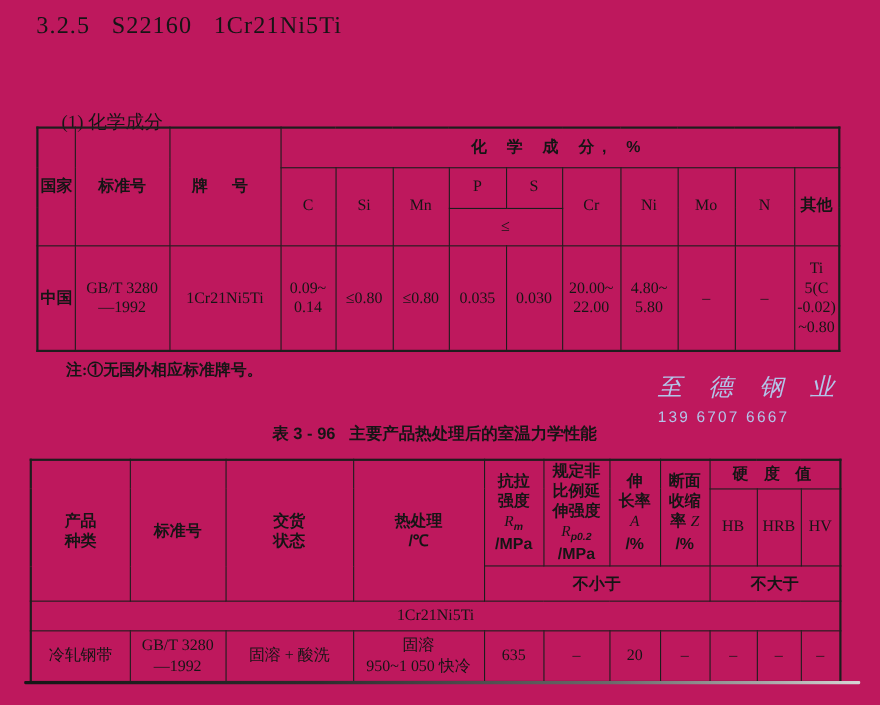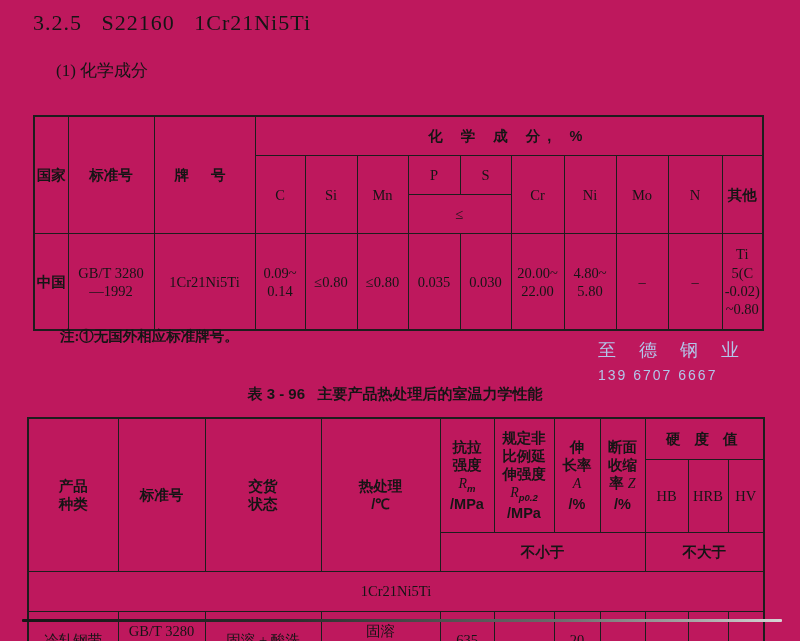--- a/index.html
+++ b/index.html
@@ -18,20 +18,21 @@
     left: 33px; top: 10px;
     font-size: 22px;
     letter-spacing: 1px;
     white-space: pre;
   }
   .section-heading {
     position: absolute;
     left: 56px;
     font-size: 17px;
     white-space: pre;
+    margin-top: 40px;
   }
   .sec1 { top: 59px; }
   .sec2 { top: 356px; }
   .table-caption {
     position: absolute;
     text-align: center;
     font-family: "Liberation Sans", sans-serif;
     font-weight: bold;
     font-size: 15px;
     white-space: pre;
@@ -52,21 +53,21 @@
     table-layout: fixed;
     border: 2px solid #1d1d1d;
   }
   table.t td {
     border: 1.5px solid #1d1d1d;
     text-align: center;
     vertical-align: middle;
     white-space: pre-line;
     line-height: 1.25;
     font-size: 14.5px;
-    padding: 10px 1px;
+    padding: 1px 1px;
     overflow: hidden;
   }
   .t1 { left: 33px; top: 115px; width: 729px; }
   .t2 { left: 27px; top: 417px; width: 736px; }
   .t1 tr.hr1 { height: 36px; }
   .t1 tr.hr2 { height: 37px; }
   .t1 tr.hr3 { height: 34px; }
   .t1 tr.dr  { height: 96px; }
   .t2 tr.hr1 { height: 26px; }
   .t2 tr.hr2 { height: 70px; }
@@ -86,21 +87,21 @@
   td.small-head { font-size: 13.5px; line-height: 1.3; }
   .sym { font-style: italic; font-family: "Liberation Serif", serif; font-weight: normal; font-size: 14px; }
   sub { font-size: 9.5px; font-style: italic; }
   .watermark {
     position: absolute;
     left: 598px; top: 341px;
     font-family: "Liberation Sans", sans-serif;
     line-height: 1;
     pointer-events: none;
   }
-  .wm1 { font-size: 18px; letter-spacing: 9px; white-space: pre; }
+  .wm1 { font-size: 22px; letter-spacing: 9px; white-space: pre; font-style: italic; }
   .wm2 { font-size: 14px; letter-spacing: 2px; margin-top: 9px; white-space: pre; }
   .scan-shadow {
     position: absolute;
     left: 22px; top: 619px;
     width: 760px; height: 3px;
     background: linear-gradient(90deg, #161616 0%, #2c2c2c 35%, #6a6a6a 70%, #a5a5a5 88%, #d6d6d6 100%);
     border-radius: 1px;
   }
 </style>
 </head>

